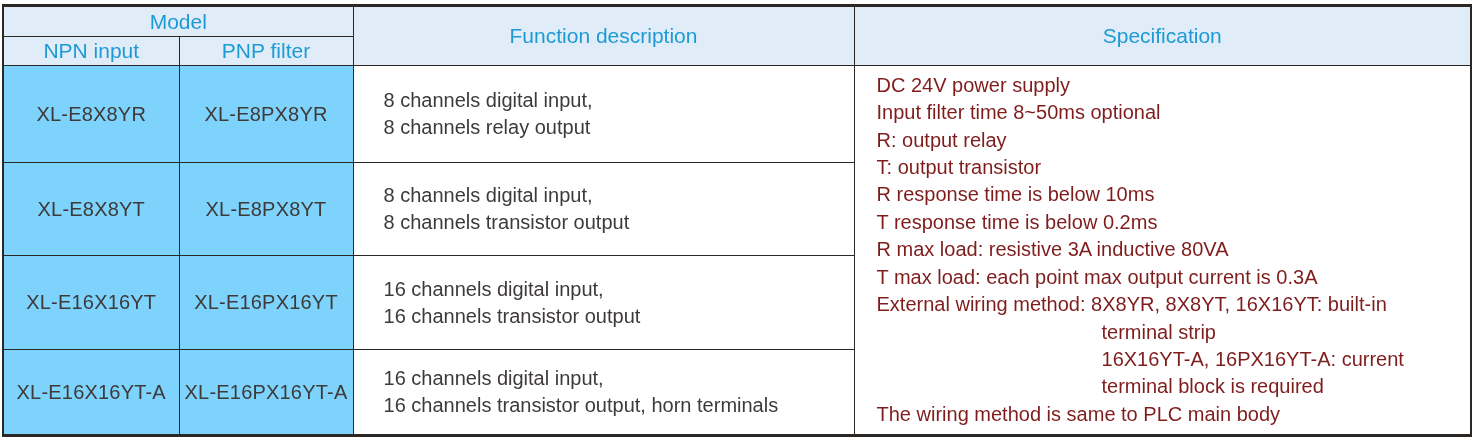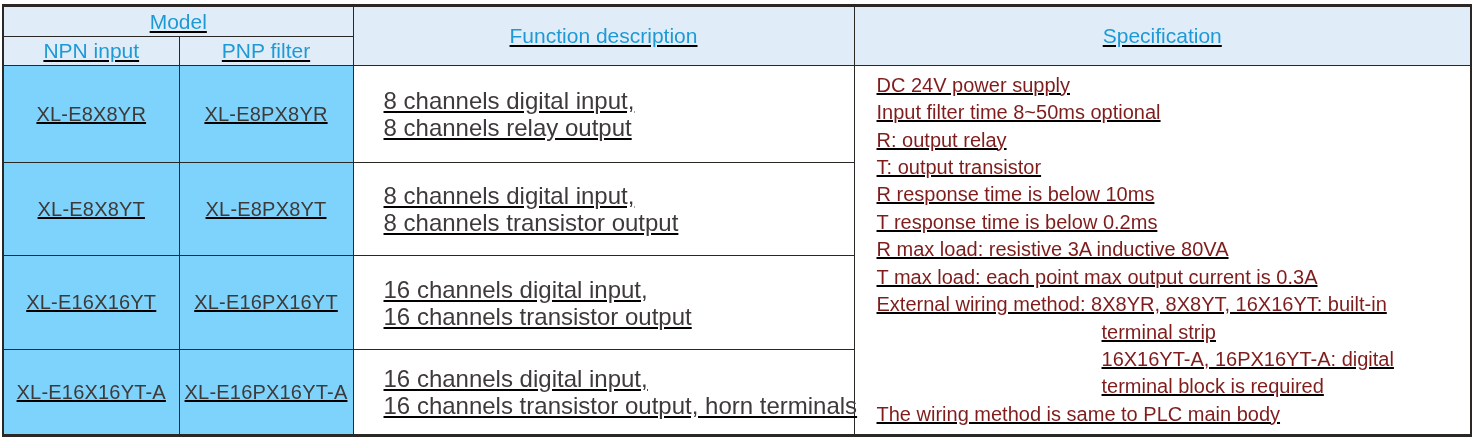--- a/index.html
+++ b/index.html
@@ -12,21 +12,20 @@
   }
   table.spec-table {
     border-collapse: collapse;
     table-layout: fixed;
     width: 1468px;
     margin: 4px 10px 0 2px;
     border-top: 3px solid #2b2725;
     border-bottom: 3px solid #2b2725;
     border-left: 2px solid #2b2725;
     border-right: 2px solid #2b2725;
-    text-decoration: underline;
   }
   .spec-table th, .spec-table td {
     border: 1.5px solid #2b2725;
     padding: 0;
   }
   .spec-table th {
     background: #e0edf8;
     color: #1d9ad6;
     font-weight: 400;
     font-size: 21px;
@@ -43,21 +42,21 @@
     background: #7dd3fc;
     text-align: center;
     vertical-align: middle;
     font-size: 20px;
     color: #3e3a39;
     letter-spacing: 0.2px;
   }
   td.func-cell {
     background: #ffffff;
     vertical-align: middle;
-    font-size: 24px;
+    font-size: 20px;
     color: #3e3a39;
     padding-left: 30px;
   }
   .func-line { line-height: 27px; white-space: nowrap; }
   td.spec-cell {
     background: #ffffff;
     vertical-align: middle;
     font-size: 20px;
     color: #7f1d1d;
     padding-left: 22px;
@@ -98,21 +97,21 @@
         <div class="spec-line">DC 24V power supply</div>
         <div class="spec-line">Input filter time 8~50ms optional</div>
         <div class="spec-line">R: output relay</div>
         <div class="spec-line">T: output transistor</div>
         <div class="spec-line">R response time is below 10ms</div>
         <div class="spec-line">T response time is below 0.2ms</div>
         <div class="spec-line">R max load: resistive 3A inductive 80VA</div>
         <div class="spec-line">T max load: each point max output current is 0.3A</div>
         <div class="spec-line">External wiring method: 8X8YR, 8X8YT, 16X16YT: built-in</div>
         <div class="spec-line indent">terminal strip</div>
-        <div class="spec-line indent">16X16YT-A, 16PX16YT-A: digital</div>
+        <div class="spec-line indent">16X16YT-A, 16PX16YT-A: current</div>
         <div class="spec-line indent">terminal block is required</div>
         <div class="spec-line">The wiring method is same to PLC main body</div>
       </td>
     </tr>
     <tr class="drow1">
       <td class="model-cell">XL-E8X8YT</td>
       <td class="model-cell">XL-E8PX8YT</td>
       <td class="func-cell">
         <div class="func-line">8 channels digital input,</div>
         <div class="func-line">8 channels transistor output</div>

